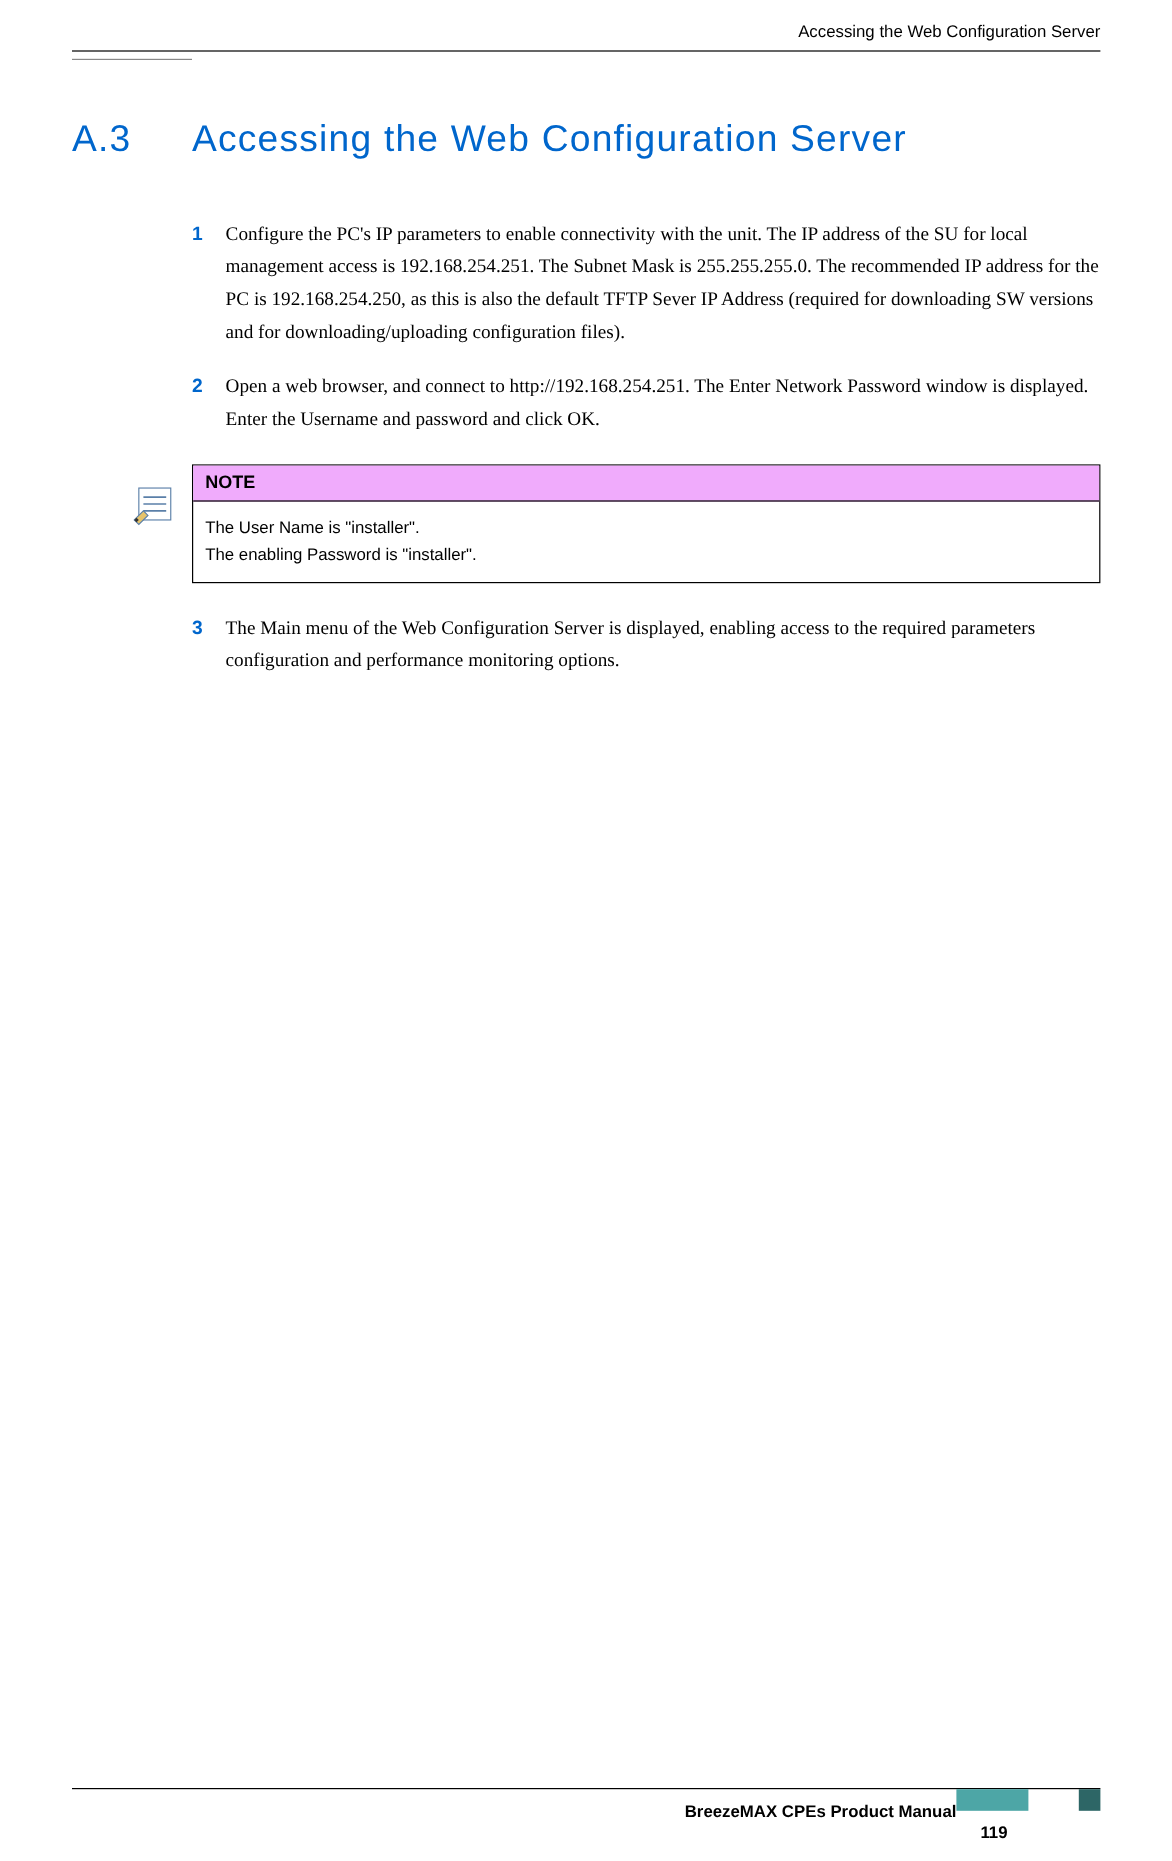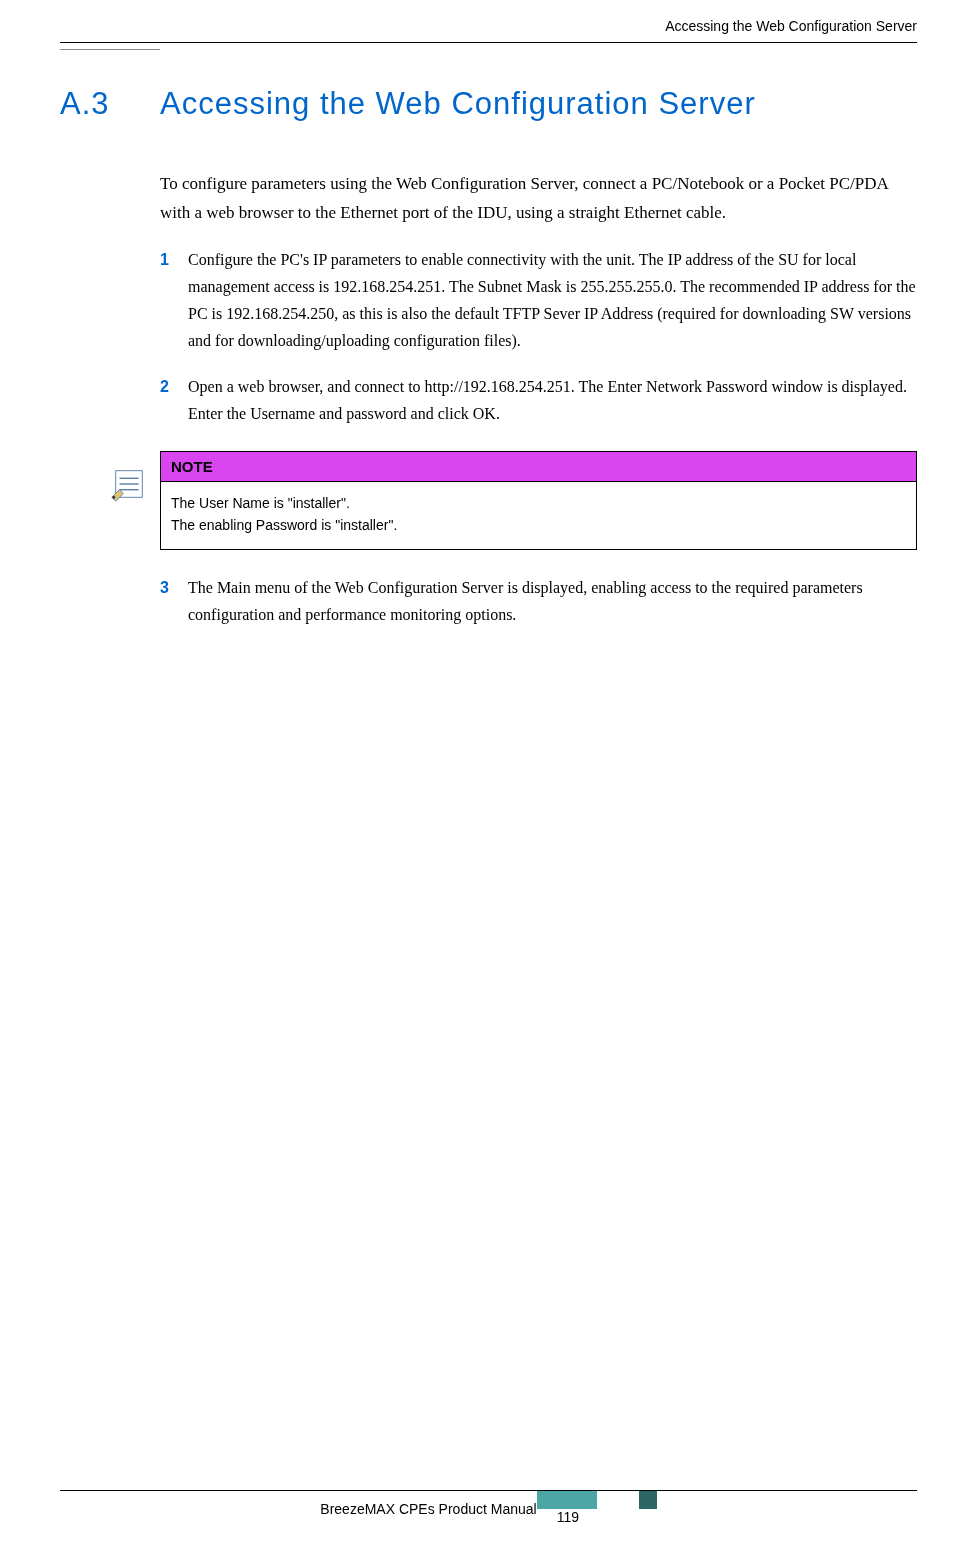--- a/index.html
+++ b/index.html
@@ -32,21 +32,21 @@
       border-top: 0.5px solid #888;
       width: 100px;
       margin-left: 0;
     }
     .section-heading {
       color: #0066cc;
       font-family: Verdana, Arial, sans-serif;
       font-size: 31px;
       font-weight: normal;
       letter-spacing: 1px;
-      margin-top: 36px;
+      margin-top: 48px;
       margin-bottom: 48px;
       display: flex;
       align-items: baseline;
     }
     .section-number {
       width: 100px;
       flex-shrink: 0;
     }
     .section-title {
       flex: 1;
@@ -87,21 +87,21 @@
       height: 38px;
       margin-right: 12px;
       margin-top: 14px;
       flex-shrink: 0;
     }
     .note-box {
       flex: 1;
       border: 1px solid #000;
     }
     .note-header {
-      background: #d946ef;
+      background: #f0abfc;
       font-family: Arial, Helvetica, sans-serif;
       font-weight: bold;
       font-size: 15px;
       padding: 6px 10px;
       border-bottom: 1px solid #000;
     }
     .note-body {
       padding: 10px 10px 12px 10px;
       font-family: Arial, Helvetica, sans-serif;
       font-size: 14px;
@@ -115,25 +115,26 @@
       bottom: 30px;
       left: 60px;
       right: 60px;
     }
     .footer-rule {
       border: none;
       border-top: 1.5px solid #000;
     }
     .footer-bar {
       display: flex;
-      justify-content: center;
+      justify-content: flex-end;
       align-items: center;
       font-family: Arial, Helvetica, sans-serif;
       font-size: 14px;
       padding-top: 6px;
+      font-weight: bold;
     }
     .footer-right {
       position: relative;
       width: 120px;
       height: 24px;
     }
     .footer-tab {
       position: absolute;
       top: -6px;
       left: 0;
@@ -144,39 +145,38 @@
     .footer-tab-dark {
       position: absolute;
       top: -6px;
       right: 0;
       width: 18px;
       height: 18px;
       background: #2d6666;
     }
     .page-num {
       position: absolute;
-      top: 12px;
+      top: 22px;
       left: 20px;
       font-size: 14px;
     }
   </style>
 </head>
 <body>
 
 <div class="header-text">Accessing the Web Configuration Server</div>
 <hr class="header-rule">
 <hr class="header-rule-thin">
 
 <h1 class="section-heading">
   <span class="section-number">A.3</span>
   <span class="section-title">Accessing the Web Configuration Server</span>
 </h1>
 
 <div class="content-block">
-  <p class="para">To configure parameters using the Web Configuration Server, connect a PC/Notebook or a Pocket PC/PDA with a web browser to the Ethernet port of the IDU, using a straight Ethernet cable.</p>
 
   <div class="list-item">
     <div class="list-num">1</div>
     <div class="list-text">Configure the PC's IP parameters to enable connectivity with the unit. The IP address of the SU for local management access is 192.168.254.251. The Subnet Mask is 255.255.255.0. The recommended IP address for the PC is 192.168.254.250, as this is also the default TFTP Sever IP Address (required for downloading SW versions and for downloading/uploading configuration files).</div>
   </div>
 
   <div class="list-item">
     <div class="list-num">2</div>
     <div class="list-text">Open a web browser, and connect to http://192.168.254.251. The Enter Network Password window is displayed. Enter the Username and password and click OK.</div>
   </div>

